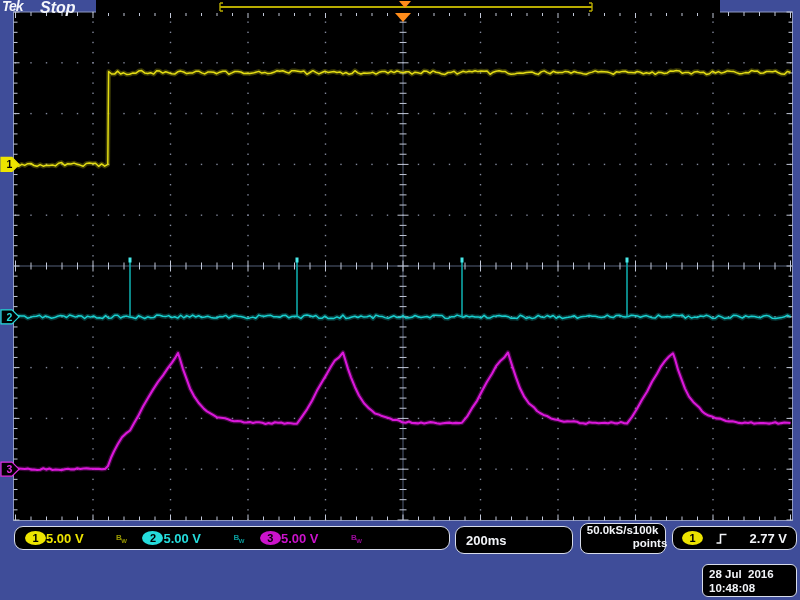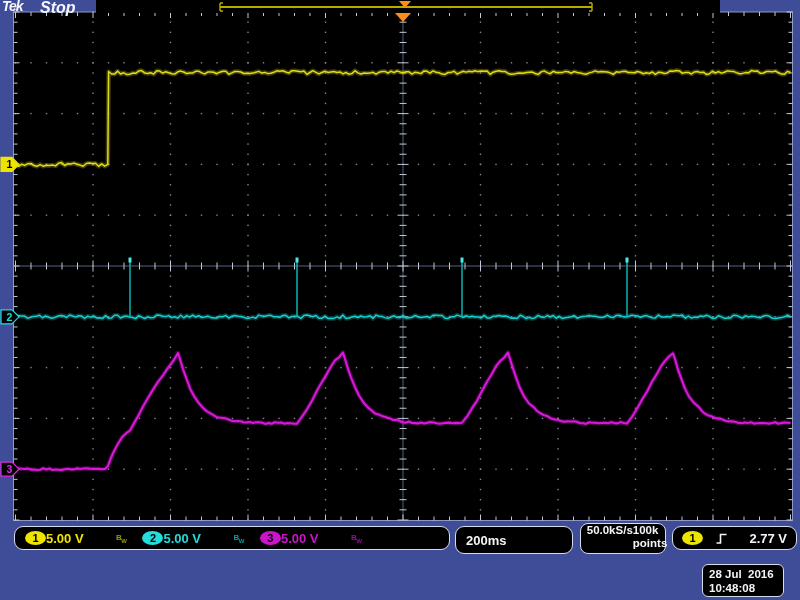--- a/index.html
+++ b/index.html
@@ -20,21 +20,21 @@
     position:absolute; background:#000; border:1.5px solid var(--box_border,#d7dcea);
     border-radius:9px; display:flex; align-items:center; box-sizing:border-box;
     color:var(--white_text,#f2f4f8); font-size:13px;
   }
   .ch-box{left:14px; top:526px; width:436px; height:24px; padding:0 0 0 10px;}
   .tb-box{left:455px; top:526px; width:118px; height:28px; padding:0 0 0 10px;}
   .acq-box{left:580px; top:523px; width:86px; height:31px; padding:0 0 0 8px;
            flex-direction:row; align-items:flex-start; justify-content:center;
            font-size:11.5px; line-height:13px; border-radius:8px;}
   .trig-box{left:672px; top:526px; width:125px; height:24px; padding:0 9px;}
-  .dt-box{left:702px; top:564px; width:82px; height:33px; padding:0 0 0 6px;
+  .dt-box{left:702px; top:564px; width:95px; height:33px; padding:0 0 0 6px;
           flex-direction:column; align-items:flex-start; justify-content:center;
           font-size:11.5px; line-height:14px; border-radius:6px;}
   .dt-box span{white-space:pre;}
   .badge{
     display:inline-flex; justify-content:center; align-items:center;
     width:21px; height:14px; border-radius:50%;
     color:#000; font-size:11px; flex:0 0 auto;
   }
   .badge.b1{background:var(--yellow,#ede400);}
   .badge.b2{background:var(--cyan,#25dcdc);}

